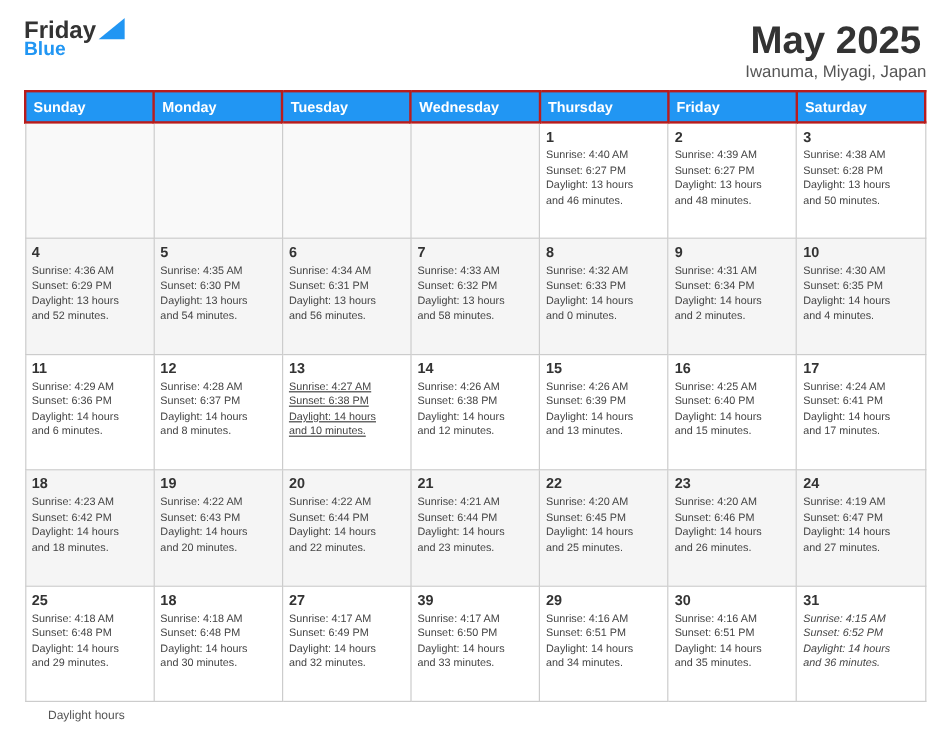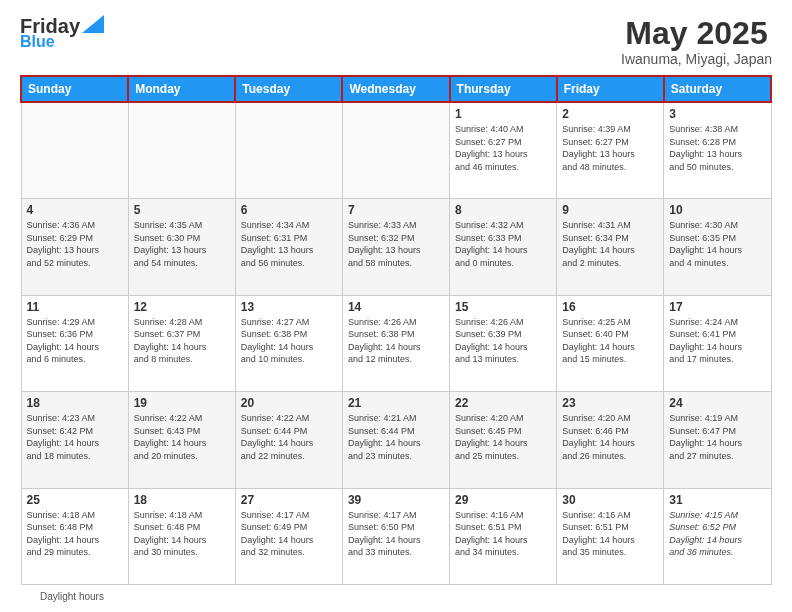--- a/index.html
+++ b/index.html
@@ -217,21 +217,21 @@
           </td>
           <td>
             <span class="day-number">12</span>
             <div class="day-info" style="white-space: pre-line;">Sunrise: 4:28 AM
 Sunset: 6:37 PM
 Daylight: 14 hours
 and 8 minutes.</div>
           </td>
           <td>
             <span class="day-number">13</span>
-            <div class="day-info" style="white-space: pre-line;">Sunrise: 4:27 AM
+            <div class="day-info" style="white-space: pre-line; text-decoration: underline;">Sunrise: 4:27 AM
 Sunset: 6:38 PM
 Daylight: 14 hours
 and 10 minutes.</div>
           </td>
           <td>
             <span class="day-number">14</span>
             <div class="day-info" style="white-space: pre-line;">Sunrise: 4:26 AM
 Sunset: 6:38 PM
 Daylight: 14 hours
 and 12 minutes.</div>

